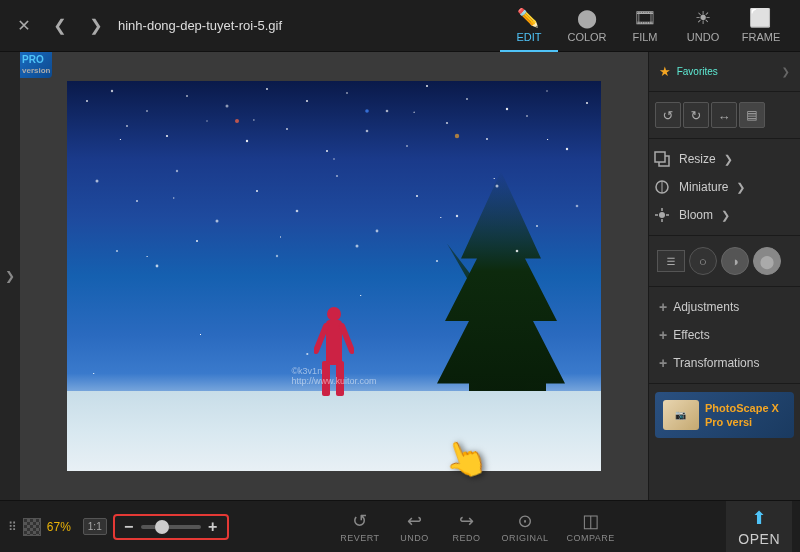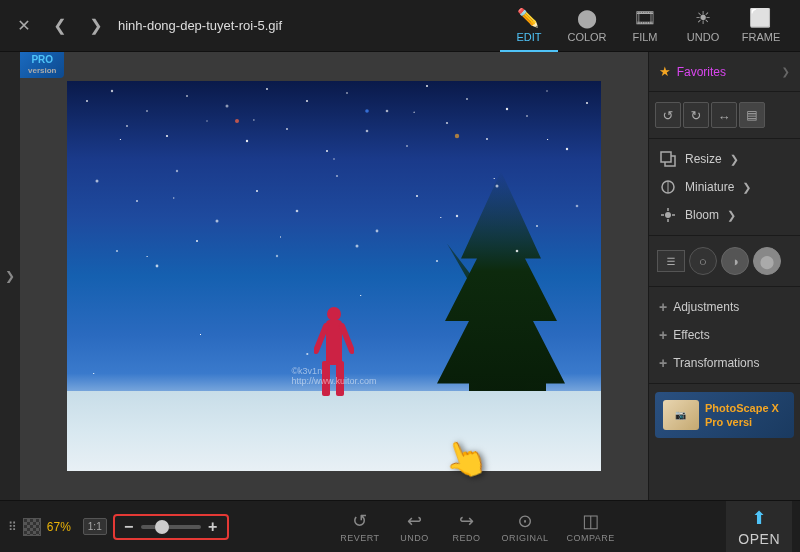--- a/index.html
+++ b/index.html
@@ -168,41 +168,41 @@
       border-bottom: 1px solid #1a1a1a;
     }
 
     .favorites-row {
       display: flex;
       align-items: center;
       padding: 6px 10px;
       gap: 6px;
     }
     .favorites-row .star { color: #f5a623; font-size: 13px; }
-    .favorites-row .fav-label { font-size: 12px; color: #d946ef; flex: 1; }
+    .favorites-row .fav-label { font-size: 10px; color: #5eead4; flex: 1; }
     .favorites-row .fav-arrow { font-size: 10px; color: #666; }
     .icon-circle {
       width: 28px;
       height: 28px;
       border-radius: 50%;
       border: 1px solid #555;
       display: flex;
       align-items: center;
       justify-content: center;
       cursor: pointer;
       color: #aaa;
       font-size: 13px;
       background: #333;
     }
     .icon-circle.dark-circle { background: #555; border-color: #666; }
 
     .tool-row {
       display: flex;
       align-items: center;
-      padding: 5px 10px;
+      padding: 5px 4px;
       gap: 8px;
       cursor: pointer;
     }
     .tool-icon { width: 18px; height: 18px; display: flex; align-items: center; justify-content: center; }
     .tool-label { font-size: 12px; color: #ccc; }
     .tool-icon-small { font-size: 11px; color: #aaa; }
 
     .vshape-row {
       display: flex;
       align-items: center;
@@ -383,25 +383,24 @@
 
     
     .pro-badge {
       position: absolute;
       top: 0;
       left: 0;
       background: linear-gradient(135deg, #1a6abf 0%, #0d4a8f 100%);
       color: #fff;
       font-size: 9px;
       font-weight: bold;
-      padding: 2px 8px;
+      padding: 2px 2px;
       border-radius: 0 0 4px 0;
       line-height: 1.2;
       z-index: 10;
-      text-align: center;
     }
     .pro-badge .pro-text { color: #4fc3f7; font-size: 10px; font-weight: 900; }
     .pro-badge .version-text { color: #aaa; font-size: 8px; }
 
     
     .hand-cursor {
       position: absolute;
       bottom: 20px;
       right: 160px;
       font-size: 36px;

